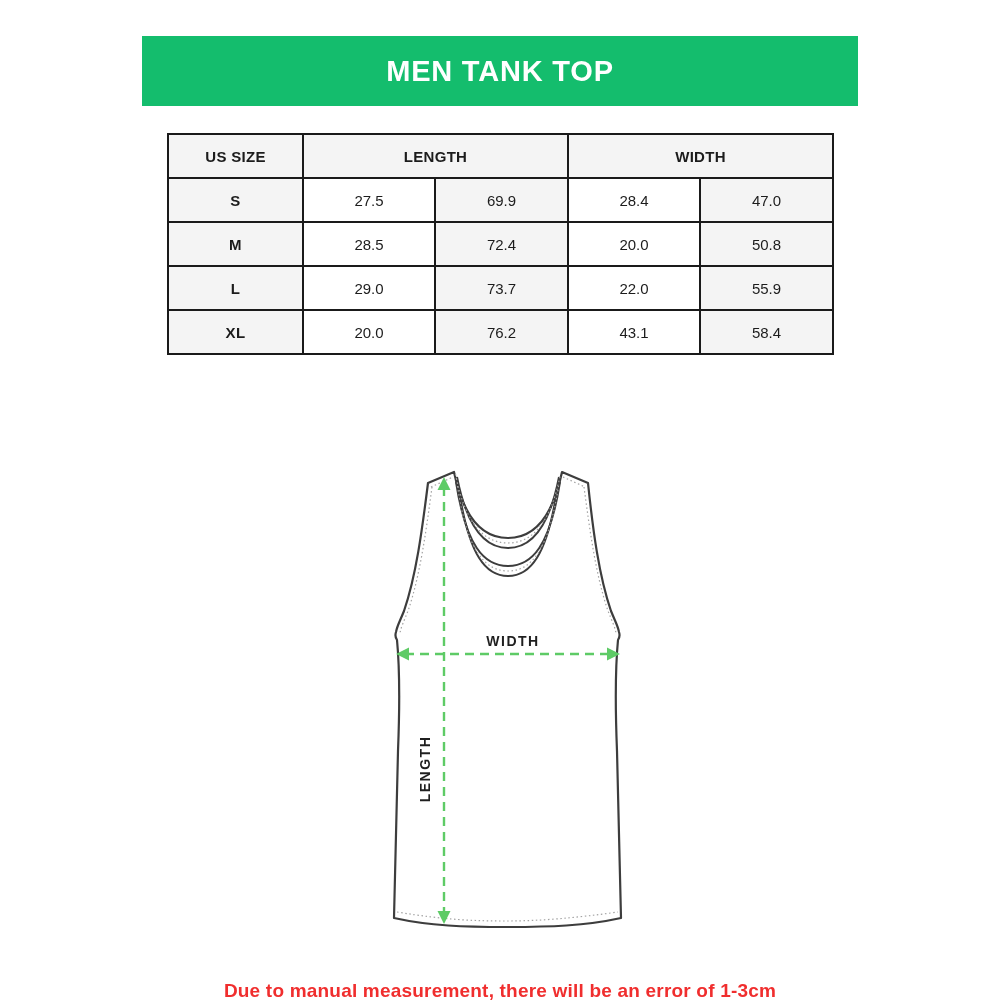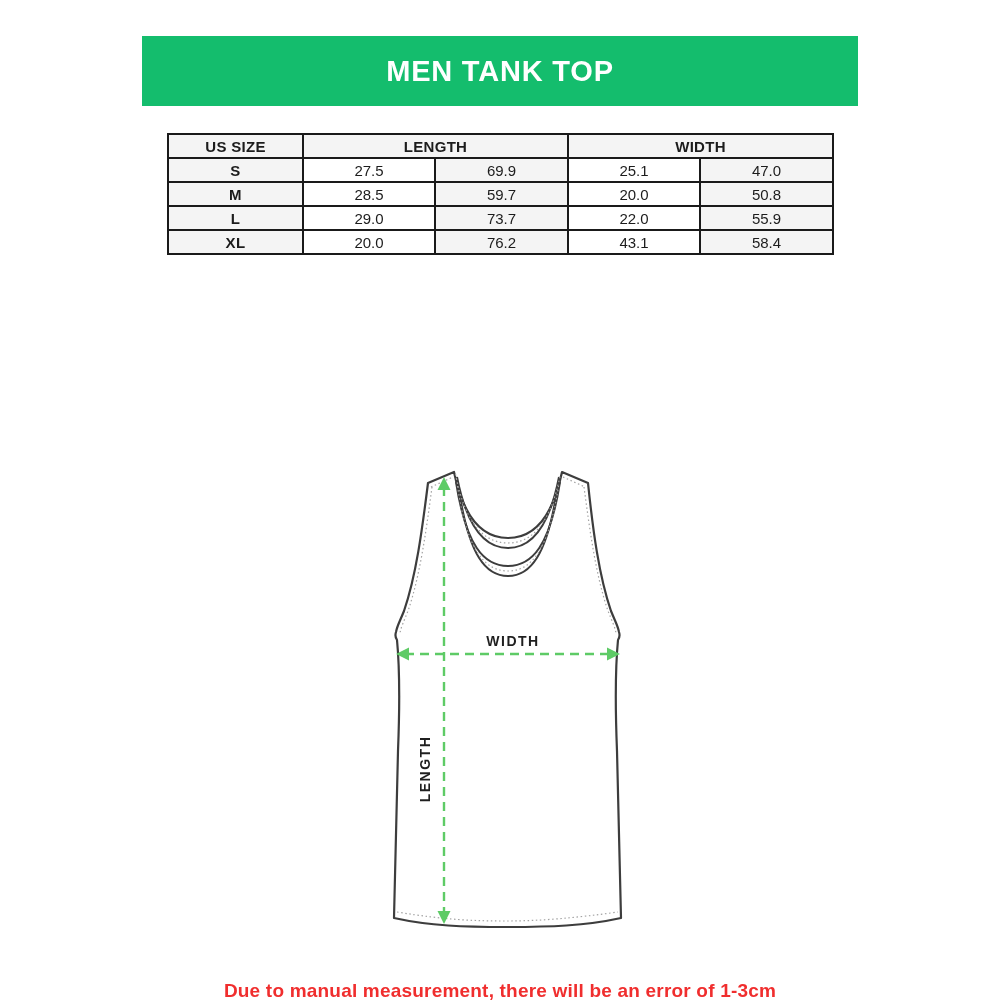--- a/index.html
+++ b/index.html
@@ -16,21 +16,21 @@
   body{font-family:"Liberation Sans", sans-serif;}
   .page{position:relative;width:1000px;height:1000px;background:#ffffff;overflow:hidden;margin-top:36px;}
 
   
   .banner{position:absolute;left:142px;top:0;width:716px;height:70px;
     background:var(--banner-green);display:flex;align-items:center;justify-content:center;}
   .banner h1{color:#ffffff;font-size:29px;font-weight:700;letter-spacing:.8px;}
 
   
   .size-table{position:absolute;left:167px;top:97px;border-collapse:collapse;table-layout:fixed;}
-  .size-table td,.size-table th{border:2px solid var(--line-dark);height:24px;
+  .size-table td,.size-table th{border:2px solid var(--line-dark);height:44px;
     text-align:center;vertical-align:middle;font-size:15px;color:#1c1c1c;background:#ffffff;}
   .size-table th{font-weight:700;letter-spacing:.3px;}
   .size-table .gray{background:var(--cell-gray);}
   .col-size{width:135px;}
   .col-a{width:132px;} .col-b{width:133px;} .col-c{width:132px;} .col-d{width:133px;}
 
   
   .diagram{position:absolute;left:370px;top:420px;width:280px;height:500px;}
   .outline{fill:#ffffff;stroke:var(--sketch-stroke);stroke-width:2.2;stroke-linejoin:round;}
   .seam{fill:none;stroke:var(--sketch-stroke);stroke-width:2;}
@@ -64,27 +64,27 @@
     <tbody>
         <tr>
       <th class="gray">US SIZE</th>
       <th class="gray" colspan="2">LENGTH</th>
       <th class="gray" colspan="2">WIDTH</th>
     </tr>
     <tr>
       <th class="gray">S</th>
       <td>27.5</td>
       <td class="gray">69.9</td>
-      <td>25.1</td>
+      <td>28.4</td>
       <td class="gray">47.0</td>
     </tr>
     <tr>
       <th class="gray">M</th>
       <td>28.5</td>
-      <td class="gray">59.7</td>
+      <td class="gray">72.4</td>
       <td>20.0</td>
       <td class="gray">50.8</td>
     </tr>
     <tr>
       <th class="gray">L</th>
       <td>29.0</td>
       <td class="gray">73.7</td>
       <td>22.0</td>
       <td class="gray">55.9</td>
     </tr>

